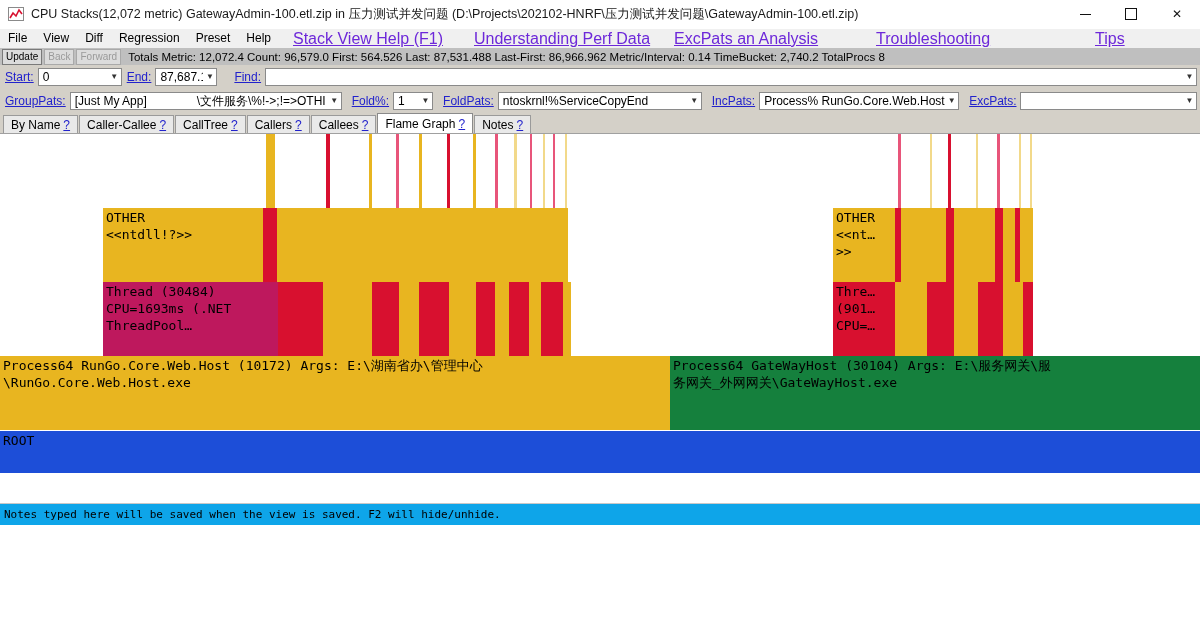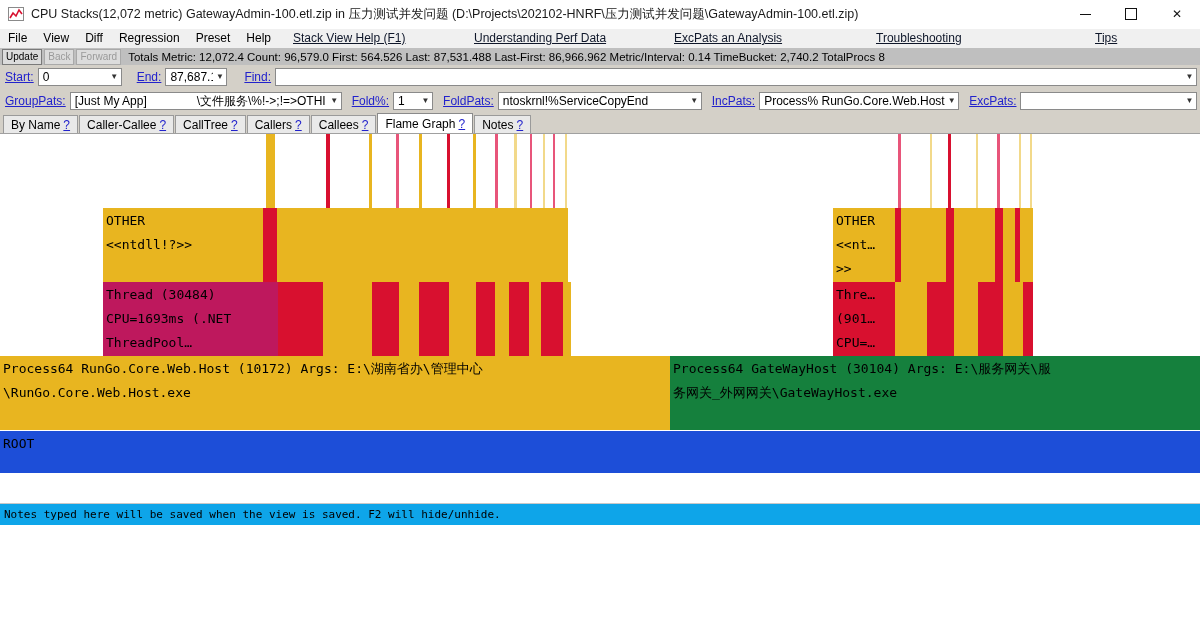--- a/index.html
+++ b/index.html
@@ -64,26 +64,26 @@
     font-size: 12px;
     position: relative;
   }
   .menubar .mi {
     padding: 0 8px;
     color: #000;
     line-height: 19px;
     white-space: nowrap;
   }
   .menubar .helplink {
-    color: #0f172a;
+    color: #6d28d9;
     text-decoration: underline;
     white-space: nowrap;
     position: absolute;
     line-height: 19px;
-    font-size: 12px;
+    font-size: 16px;
   }
 
   
   .totalsbar {
     height: 17px;
     background: #bfbfbf;
     display: flex;
     align-items: center;
     font-size: 11.5px;
     color: #000;
@@ -196,21 +196,21 @@
     overflow: hidden;
   }
   .fbar {
     position: absolute;
     box-sizing: border-box;
     overflow: hidden;
   }
   .fbar .ftext {
     font-family: "DejaVu Sans Mono", monospace;
     font-size: 13px;
-    line-height: 24px;
+    line-height: 17px;
     color: #000;
     padding: 1px 0 0 3px;
     white-space: pre-wrap;
     word-break: break-all;
     pointer-events: none;
   }
 
   
   .notesarea {
     position: absolute;
@@ -278,21 +278,21 @@
   <span class="tbtn disabled">Forward</span>
   <span class="totals-text">Totals Metric: 12,072.4  Count: 96,579.0  First: 564.526  Last: 87,531.488  Last-First: 86,966.962  Metric/Interval: 0.14  TimeBucket: 2,740.2  TotalProcs 8</span>
 </div>
 
 <div class="filterrow r1">
   <span class="flabel">Start:</span>
   <span class="fbox" style="width:84px">
     <span class="val">0</span>
     <span class="caret">▼</span>
   </span>
-  <span class="flabel" style="margin-left:10px">End:</span>
+  <span class="flabel" style="">End:</span>
   <span class="fbox" style="width:62px">
     <span class="val">87,687.153</span>
     <span class="caret">▼</span>
   </span>
   <span class="flabel" style="margin-left:12px">Find:</span>
   <span class="fbox grow" style="margin-right:3px">
     <span class="val"></span>
     <span class="caret">▼</span>
   </span>
 </div>

